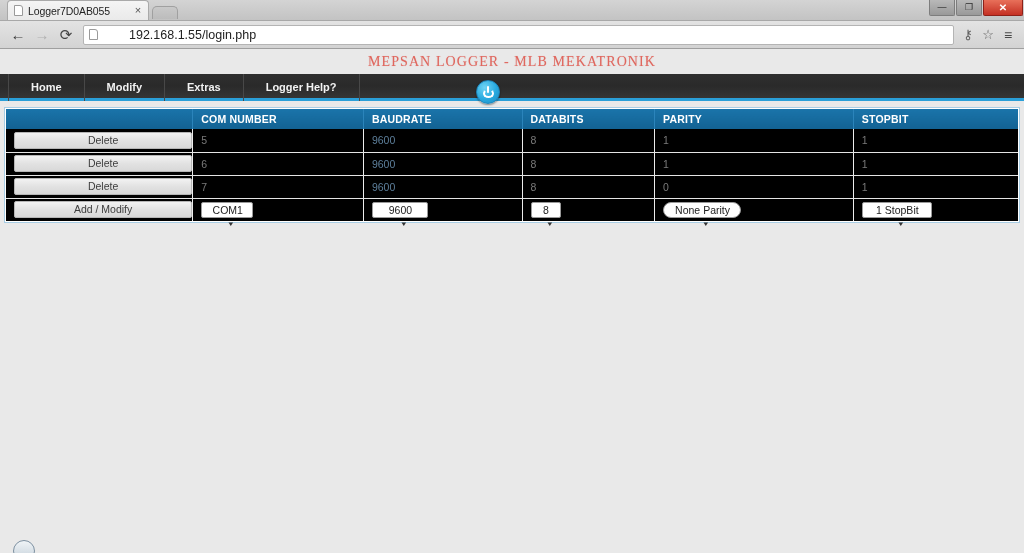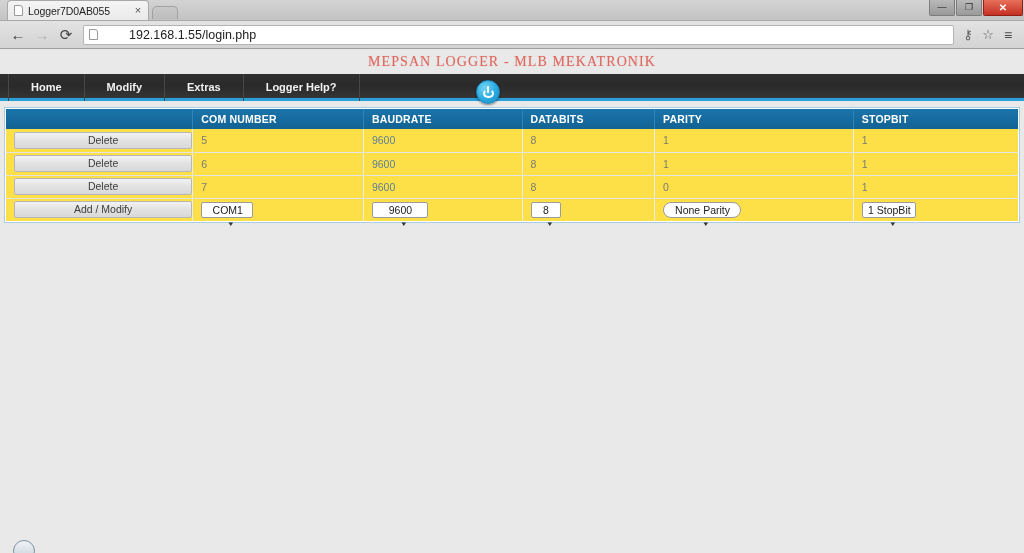--- a/index.html
+++ b/index.html
@@ -228,21 +228,21 @@
   }
   table.serial thead th:last-child { border-right: none; }
   table.serial tbody td {
     height: 23px;
     font-size: 10.5px;
     color: #7a7a7a;
     padding: 0 0 0 8px;
     border-bottom: 1px solid #e4e4e4;
     border-right: 1px solid #ececec;
     vertical-align: middle;
-    background: #fde047;
+    background: #000000;
   }
   table.serial tbody td:last-child { border-right: none; }
   table.serial tbody tr:last-child td { border-bottom: none; }
   td.c-action { padding: 0 6px 0 8px; }
   td.c-baud .val { color: #5d7f9b; }
 
   .btn {
     display: block;
     width: 100%;
     height: 17px;
@@ -275,21 +275,21 @@
   .sel .arrow {
     font-size: 7px;
     color: #333;
     margin-left: 7px;
     transform: scaleX(1.3);
   }
   .sel.w-com { width: 52px; }
   .sel.w-baud { width: 56px; }
   .sel.w-data { width: 30px; }
   .sel.w-par { width: 78px; border-radius: 8px; }
-  .sel.w-stop { width: 54px; }
+  .sel.w-stop { width: 70px; }
 
   
   .corner-widget {
     position: absolute;
     left: 13px; bottom: -9px;
     width: 22px; height: 22px;
     border-radius: 50%;
     background: linear-gradient(to bottom, #f0f4f7, #c3cfd8);
     border: 1px solid #7d90a1;
   }

